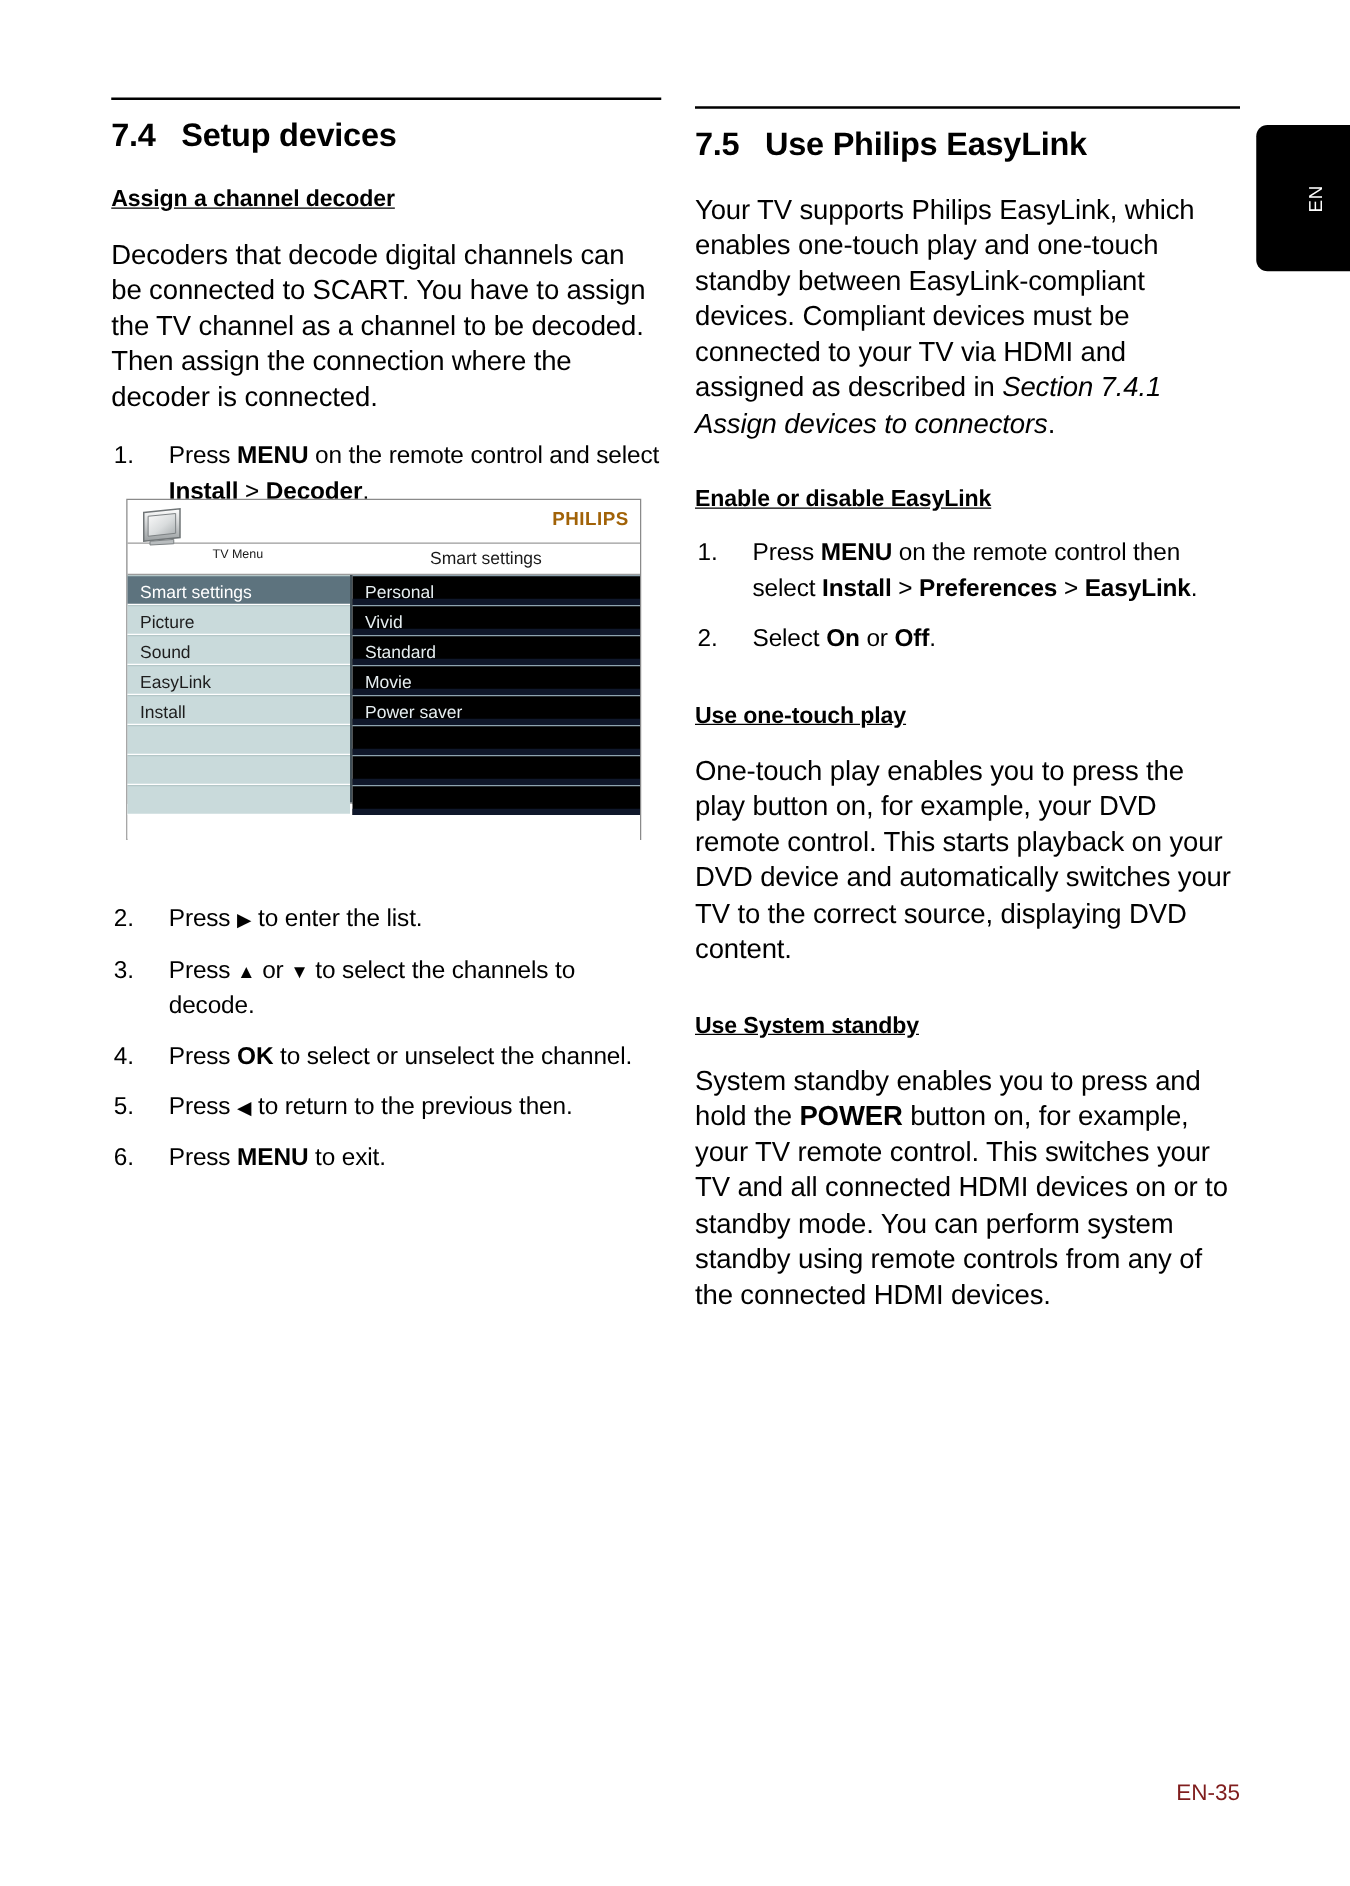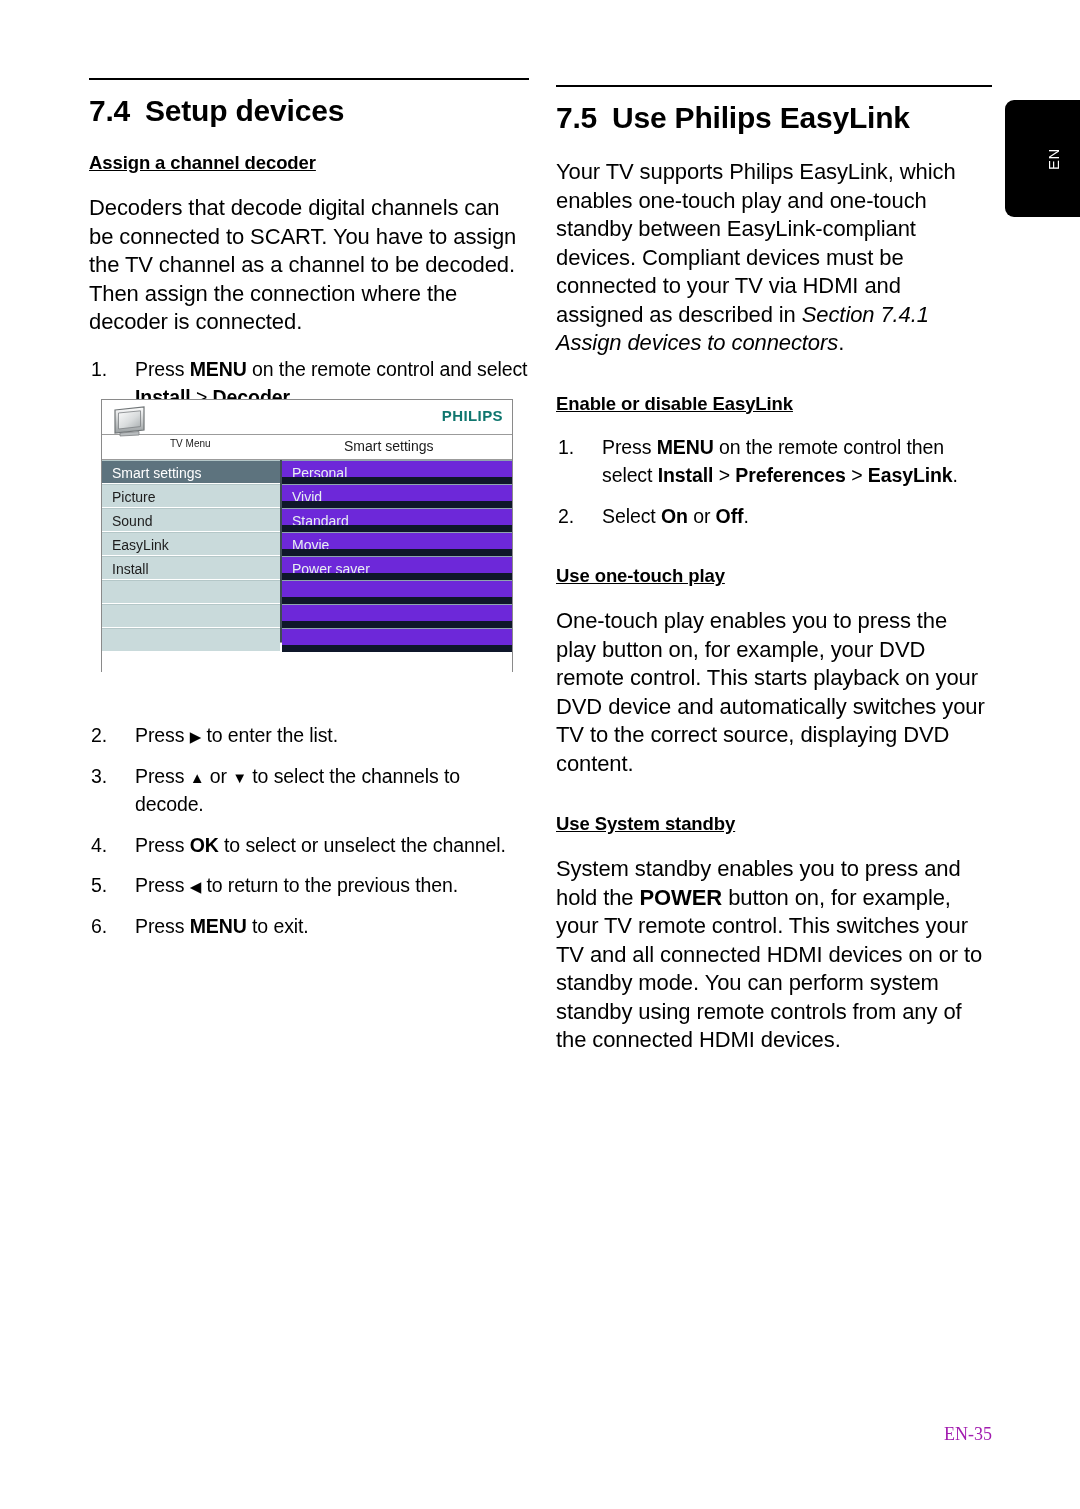--- a/index.html
+++ b/index.html
@@ -52,21 +52,21 @@
   .col-right { left: 556px; width: 436px; }
 
   .rule {
     border-top: 2px solid #000000;
     width: 100%;
     margin: 0;
   }
   .col-right .rule { margin-top: 7px; }
 
   h2.section-title {
-    font-size: 30px;
+    font-size: 26px;
     font-weight: bold;
     margin: 14px 0 0 0;
     line-height: 1.1;
     letter-spacing: -0.2px;
   }
   h2.section-title .num {
     display: inline-block;
     width: 56px;
   }
 
@@ -126,21 +126,21 @@
     height: 34px;
     border-bottom: 1px solid #9b9b9b;
   }
   .tv-brand {
     position: absolute;
     right: 9px;
     top: 7px;
     font-size: 15px;
     font-weight: bold;
     letter-spacing: 0.4px;
-    color: #0f766e;
+    color: #a16207;
   }
   .tv-icon {
     position: absolute;
     left: 9px;
     top: 5px;
     width: 38px;
     height: 33px;
   }
   .tv-titlebar {
     position: relative;
@@ -188,40 +188,39 @@
     color: #1d1d1d;
     border-bottom: 1px solid #ffffff;
     border-top: 1px solid #b4c7c8;
   }
   .tv-col-left .tv-row.selected {
     background: #5d737e;
     color: #ffffff;
   }
   .tv-col-left .tv-row.blank { background: #c9dadb; }
   .tv-col-right .tv-row {
-    background: #6d28d9;
+    background: #000000;
     color: #e6eef1;
-    border-bottom: 7px solid #0f172a;
+    border-bottom: 5px solid #0f172a;
     border-top: 1px solid #8ea4af;
   }
   .tv-footer {
     height: 30px;
     background: #ffffff;
     border-top: 1px solid #9b9b9b;
   }
 
   
   .page-number {
     position: absolute;
     right: 88px;
     top: 1424px;
     font-size: 18px;
     letter-spacing: 0px;
-    color: #a21caf;
-    font-family: Liberation Serif, serif;
+    color: #7f1d1d;
   }
 </style>
 </head>
 <body>
 
 <div class="page">
 
   <div class="lang-tab">
     <span class="lang-label">EN</span>
   </div>

